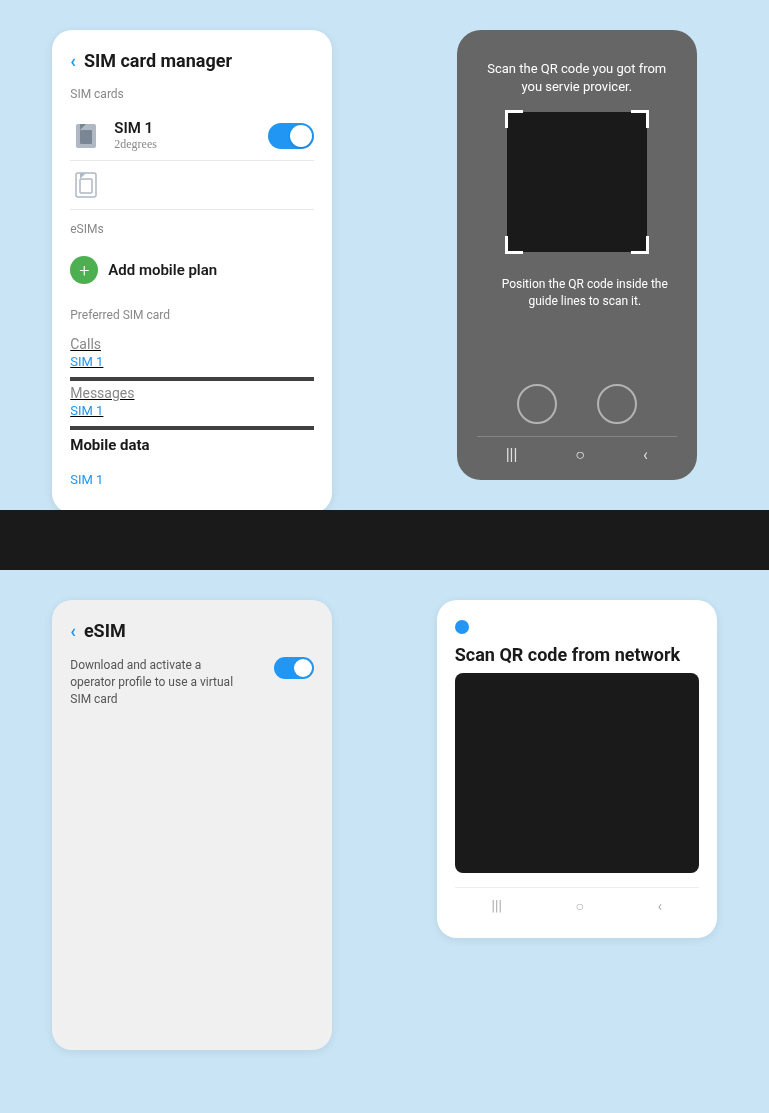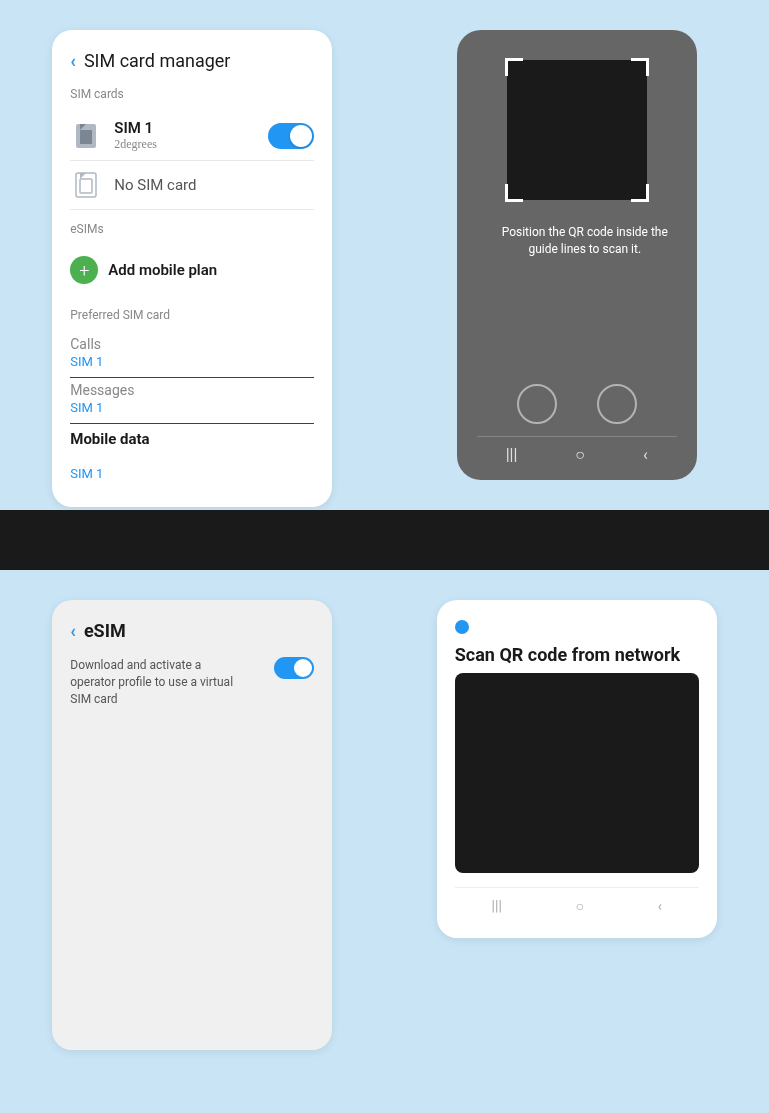--- a/index.html
+++ b/index.html
@@ -45,21 +45,21 @@
 
     .back-arrow {
       color: #2196F3;
       font-size: 18px;
       font-weight: bold;
       cursor: pointer;
     }
 
     .sim-card-title {
       font-size: 18px;
-      font-weight: 400;
+      font-weight: 700;
       color: #1a1a1a;
     }
 
     .section-label {
       font-size: 12px;
       color: #888;
       margin-bottom: 10px;
       margin-top: 4px;
     }
 
@@ -161,21 +161,22 @@
       font-weight: 600;
       color: #1a1a1a;
     }
 
     .preferred-section {
       margin-top: 14px;
     }
 
     .pref-row {
       padding: 4px 0 8px;
-      border-bottom: 1px solid #404040;
+      border-bottom: 4px solid #404040;
+      text-decoration: underline;
     }
 
     .pref-row-label {
       font-size: 14px;
       color: #888;
       margin-bottom: 2px;
     }
 
     .pref-row-value {
       font-size: 13px;
@@ -455,23 +456,20 @@
       </div>
 
       <div class="sim-item">
         <div class="sim-icon">
           <svg viewBox="0 0 28 28" fill="none">
             <rect x="4" y="2" width="20" height="24" rx="2" stroke="#b0b8c4" stroke-width="1.5" fill="white"></rect>
             <rect x="8" y="8" width="12" height="14" rx="1" stroke="#b0b8c4" stroke-width="1.5" fill="white"></rect>
             <path d="M8 2 L14 2 L8 8 Z" fill="#b0b8c4"></path>
           </svg>
         </div>
-        <div class="sim-info">
-          <div class="no-sim-name">No SIM card</div>
-        </div>
       </div>
 
       <div class="esims-section">
         <div class="section-label">eSIMs</div>
         <div class="add-plan-item">
           <div class="plus-icon">+</div>
           <span class="add-plan-text">Add mobile plan</span>
         </div>
       </div>
 
@@ -491,20 +489,21 @@
         <div class="pref-row-bold">
           <div class="pref-row-bold-label">Mobile data</div>
           <div class="pref-row-bold-value">SIM 1</div>
         </div>
       </div>
     </div>
   </div>
 
   <div class="panel-top-right">
     <div class="qr-phone">
+      <div class="qr-scan-text">Scan the QR code you got from you servie provicer.</div>
       <div class="qr-box-container">
         <div class="qr-box-black"></div>
         <div class="qr-corner tl"></div>
         <div class="qr-corner tr"></div>
         <div class="qr-corner bl"></div>
         <div class="qr-corner br"></div>
       </div>
       <div class="qr-position-text">Position the QR code inside the guide lines to scan it.</div>
       <div class="qr-buttons">
         <div class="qr-circle-btn"></div>

